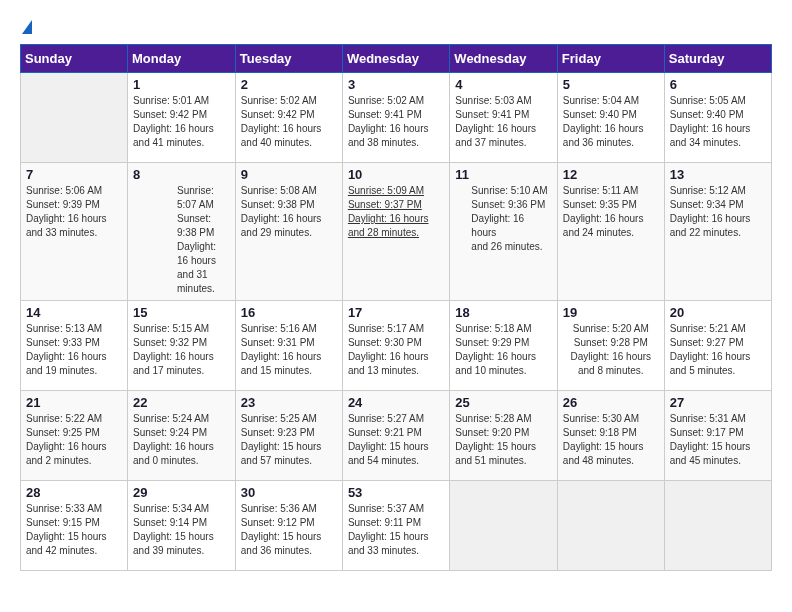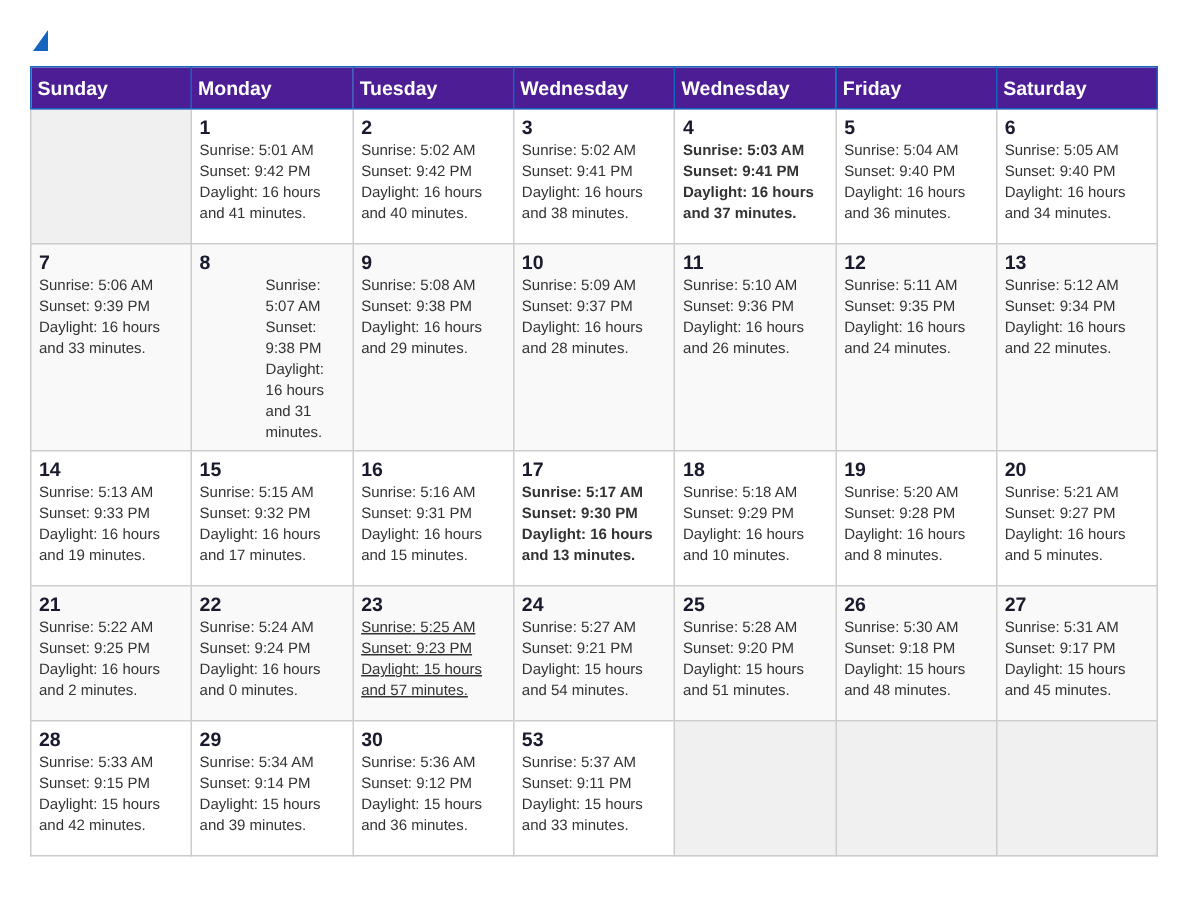--- a/index.html
+++ b/index.html
@@ -149,21 +149,21 @@
         </td>
         <td>
           <span class="day-number">3</span>
           <div class="day-info" style="white-space: pre-line;">Sunrise: 5:02 AM
 Sunset: 9:41 PM
 Daylight: 16 hours
 and 38 minutes.</div>
         </td>
         <td>
           <span class="day-number">4</span>
-          <div class="day-info" style="white-space: pre-line; font-weight: bold;">Sunrise: 5:03 AM
+          <div class="day-info" style="white-space: pre-line;">Sunrise: 5:03 AM
 Sunset: 9:41 PM
 Daylight: 16 hours
 and 37 minutes.</div>
         </td>
         <td>
           <span class="day-number">5</span>
           <div class="day-info" style="white-space: pre-line;">Sunrise: 5:04 AM
 Sunset: 9:40 PM
 Daylight: 16 hours
 and 36 minutes.</div>
@@ -193,28 +193,28 @@
         </td>
         <td>
           <span class="day-number">9</span>
           <div class="day-info" style="white-space: pre-line;">Sunrise: 5:08 AM
 Sunset: 9:38 PM
 Daylight: 16 hours
 and 29 minutes.</div>
         </td>
         <td>
           <span class="day-number">10</span>
-          <div class="day-info" style="white-space: pre-line;">Sunrise: 5:09 AM
+          <div class="day-info" style="white-space: pre-line; text-decoration: underline;">Sunrise: 5:09 AM
 Sunset: 9:37 PM
 Daylight: 16 hours
 and 28 minutes.</div>
         </td>
         <td>
           <span class="day-number">11</span>
-          <div class="day-info" style="white-space: pre-line;">Sunrise: 5:10 AM
+          <div class="day-info" style="white-space: pre-line; margin-left: 16px;">Sunrise: 5:10 AM
 Sunset: 9:36 PM
 Daylight: 16 hours
 and 26 minutes.</div>
         </td>
         <td>
           <span class="day-number">12</span>
           <div class="day-info" style="white-space: pre-line;">Sunrise: 5:11 AM
 Sunset: 9:35 PM
 Daylight: 16 hours
 and 24 minutes.</div>
@@ -244,35 +244,35 @@
         </td>
         <td>
           <span class="day-number">16</span>
           <div class="day-info" style="white-space: pre-line;">Sunrise: 5:16 AM
 Sunset: 9:31 PM
 Daylight: 16 hours
 and 15 minutes.</div>
         </td>
         <td>
           <span class="day-number">17</span>
-          <div class="day-info" style="white-space: pre-line; font-weight: bold;">Sunrise: 5:17 AM
+          <div class="day-info" style="white-space: pre-line;">Sunrise: 5:17 AM
 Sunset: 9:30 PM
 Daylight: 16 hours
 and 13 minutes.</div>
         </td>
         <td>
           <span class="day-number">18</span>
           <div class="day-info" style="white-space: pre-line;">Sunrise: 5:18 AM
 Sunset: 9:29 PM
 Daylight: 16 hours
 and 10 minutes.</div>
         </td>
         <td>
           <span class="day-number">19</span>
-          <div class="day-info" style="white-space: pre-line;">Sunrise: 5:20 AM
+          <div class="day-info" style="white-space: pre-line; text-align: center;">Sunrise: 5:20 AM
 Sunset: 9:28 PM
 Daylight: 16 hours
 and 8 minutes.</div>
         </td>
         <td>
           <span class="day-number">20</span>
           <div class="day-info" style="white-space: pre-line;">Sunrise: 5:21 AM
 Sunset: 9:27 PM
 Daylight: 16 hours
 and 5 minutes.</div>
@@ -288,21 +288,21 @@
         </td>
         <td>
           <span class="day-number">22</span>
           <div class="day-info" style="white-space: pre-line;">Sunrise: 5:24 AM
 Sunset: 9:24 PM
 Daylight: 16 hours
 and 0 minutes.</div>
         </td>
         <td>
           <span class="day-number">23</span>
-          <div class="day-info" style="white-space: pre-line; text-decoration: underline;">Sunrise: 5:25 AM
+          <div class="day-info" style="white-space: pre-line;">Sunrise: 5:25 AM
 Sunset: 9:23 PM
 Daylight: 15 hours
 and 57 minutes.</div>
         </td>
         <td>
           <span class="day-number">24</span>
           <div class="day-info" style="white-space: pre-line;">Sunrise: 5:27 AM
 Sunset: 9:21 PM
 Daylight: 15 hours
 and 54 minutes.</div>

